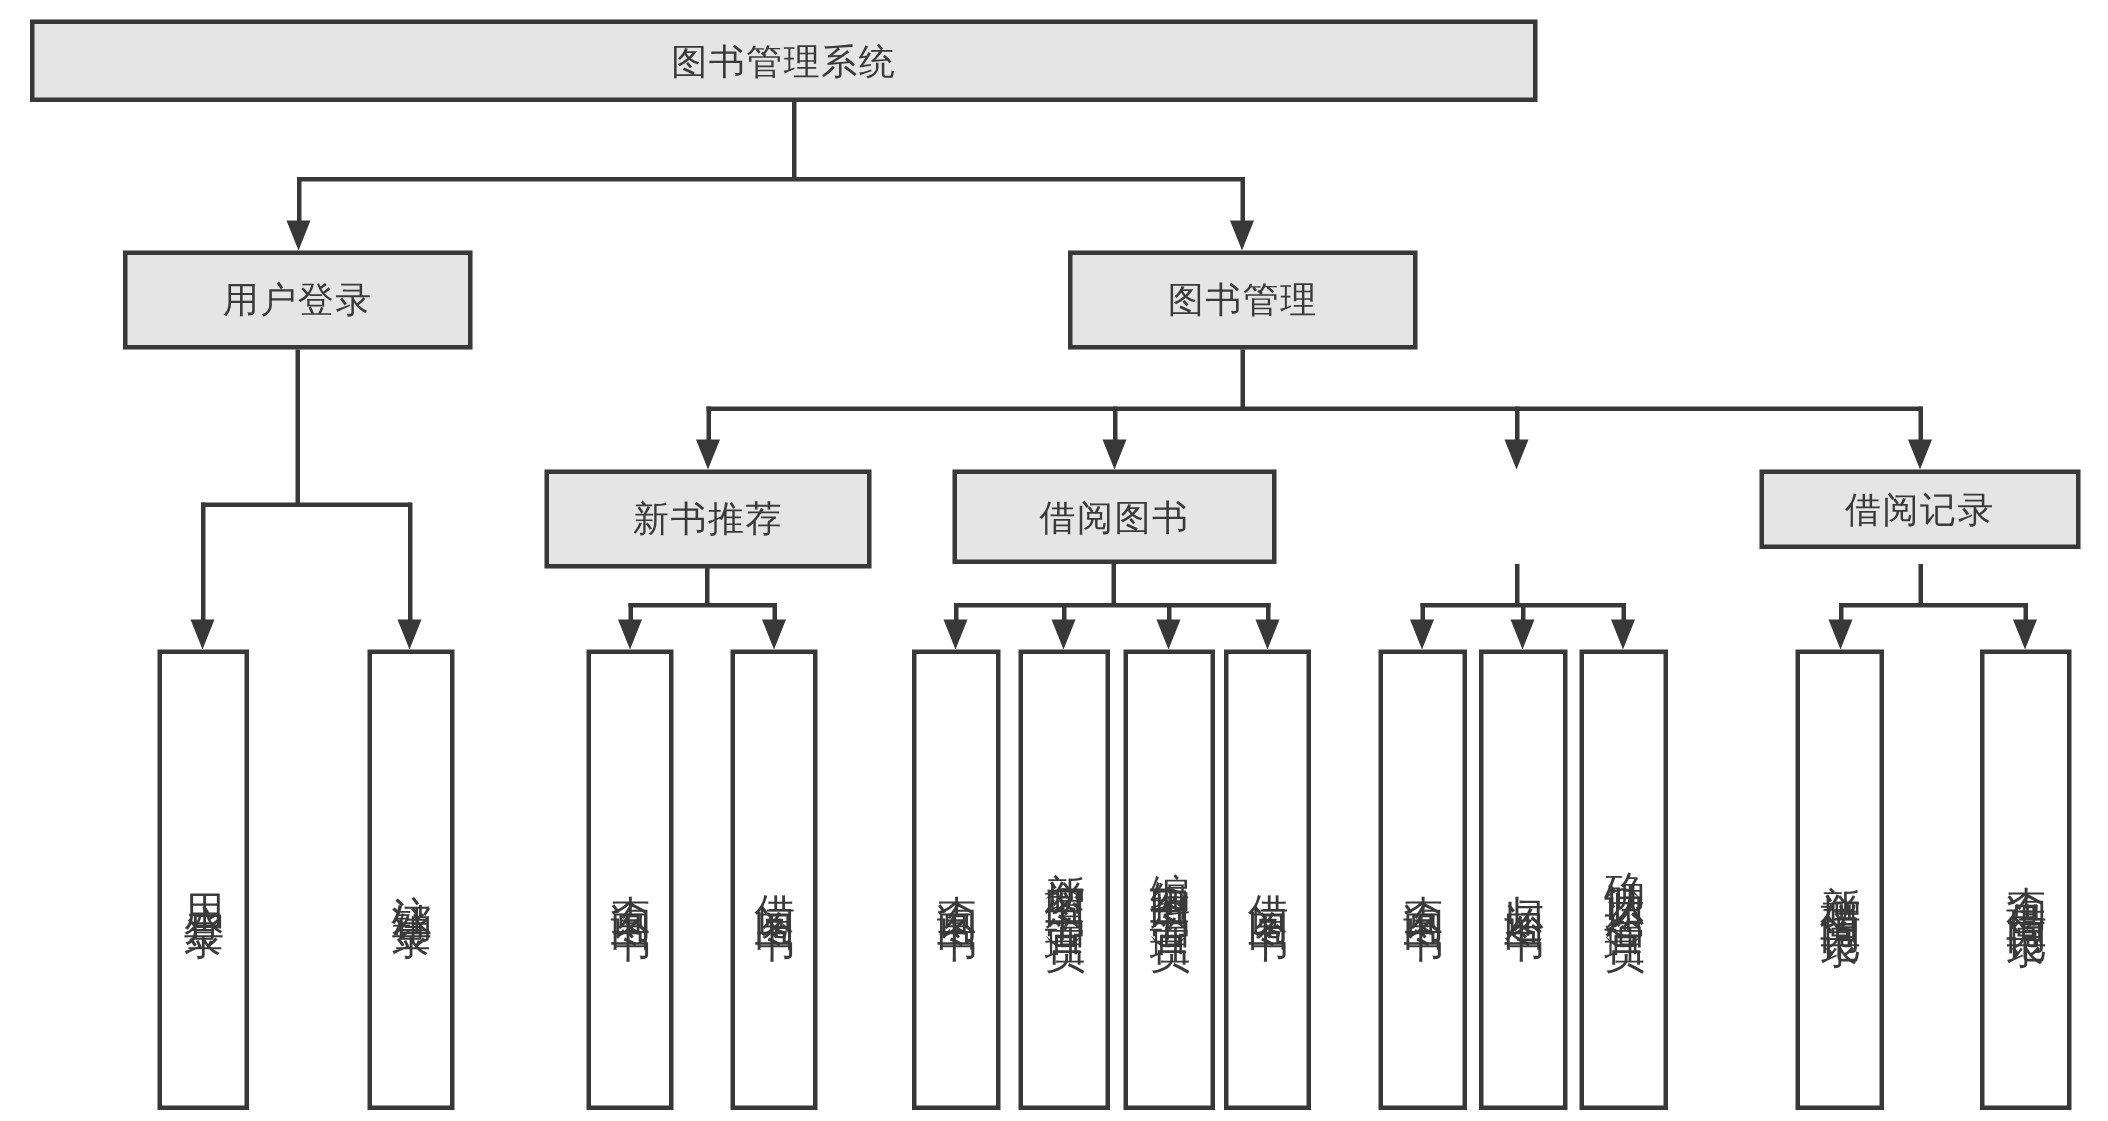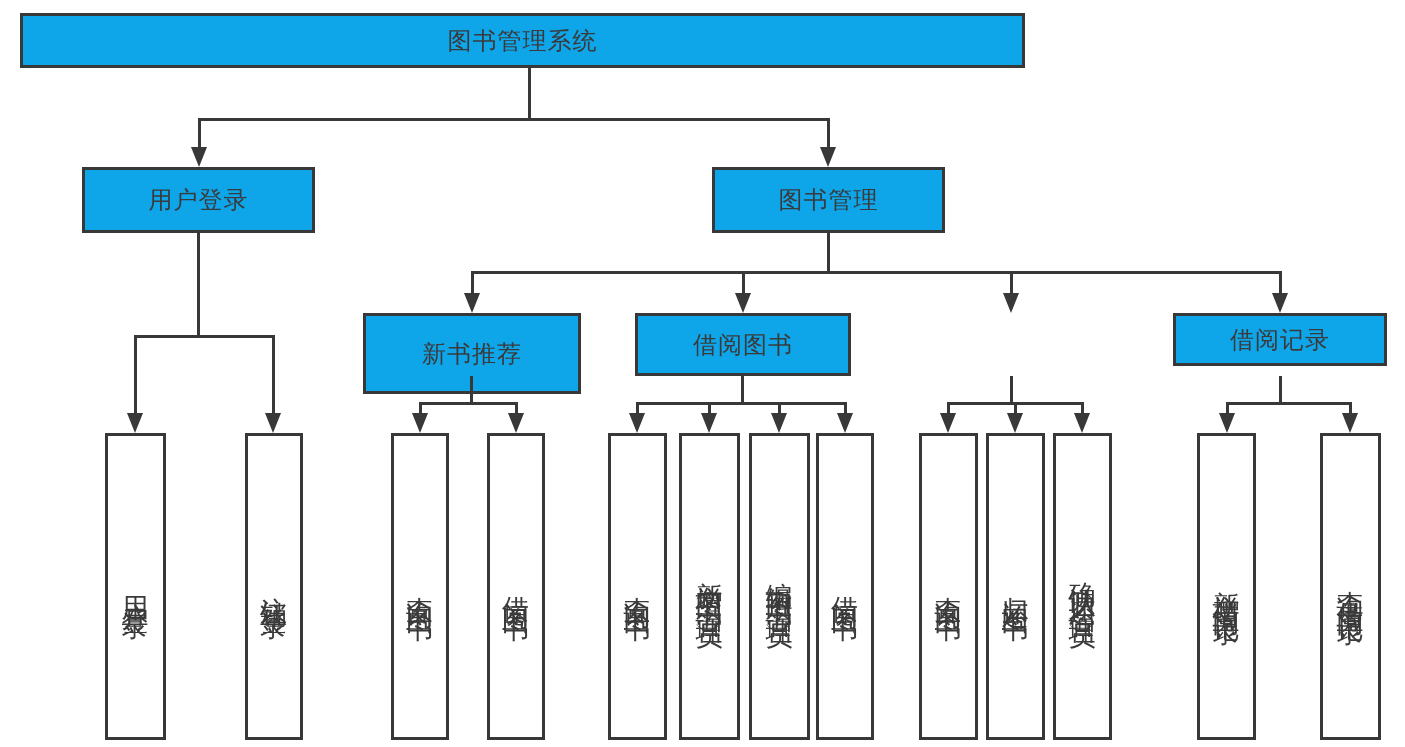--- a/index.html
+++ b/index.html
@@ -3,21 +3,21 @@
 <meta charset="utf-8">
 <style>
   html,body{margin:0;padding:0;background:#fff;}
   .canvas{
     position:relative;width:1405px;height:747px;background:#ffffff;overflow:hidden;
     font-family:"DejaVu Sans","Liberation Sans",sans-serif;color:#3a3a3a;
   }
   .canvas *{box-sizing:border-box;}
   
   .hnode{
-    position:absolute;background:#0ea5e9;border:3px solid #383838;
+    position:absolute;background:#e5e5e5;border:3px solid #383838;
     display:flex;align-items:center;justify-content:center;
     font-size:24px;letter-spacing:1px;color:#3a3a3a;white-space:nowrap;
   }
   
   .vnode{
     position:absolute;top:433px;height:307px;background:#fff;border:3px solid #383838;
     display:flex;align-items:center;justify-content:center;
     writing-mode:vertical-rl;text-orientation:mixed;
     font-size:27px;letter-spacing:6px;line-height:1;color:#3a3a3a;
   }
@@ -61,21 +61,21 @@
   <div class="hl" style="left:471px;top:271px;width:810px;"></div>
   <div class="vl" style="left:471px;top:271px;height:24px;"></div>
   <div class="arrow" style="left:464px;top:293px;"></div>
   <div class="vl" style="left:742px;top:271px;height:24px;"></div>
   <div class="arrow" style="left:735px;top:293px;"></div>
   <div class="vl" style="left:1010px;top:271px;height:24px;"></div>
   <div class="arrow" style="left:1003px;top:293px;"></div>
   <div class="vl" style="left:1279px;top:271px;height:24px;"></div>
   <div class="arrow" style="left:1272px;top:293px;"></div>
 
-  <div class="hnode" style="left:363px;top:313px;width:218px;height:81px;">新书推荐</div>
+  <div class="hnode" style="left:363px;top:313px;width:218px;height:66px;">新书推荐</div>
   <div class="hnode" style="left:635px;top:313px;width:216px;height:63px;">借阅图书</div>
   <div class="hnode" style="left:1173px;top:313px;width:214px;height:53px;">借阅记录</div>
 
   <div class="vl" style="left:470px;top:376px;height:28px;"></div>
   <div class="hl" style="left:419px;top:402px;width:99px;"></div>
   <div class="vl" style="left:419px;top:402px;height:13px;"></div>
   <div class="arrow" style="left:412px;top:413px;"></div>
   <div class="vl" style="left:515px;top:402px;height:13px;"></div>
   <div class="arrow" style="left:508px;top:413px;"></div>
 

